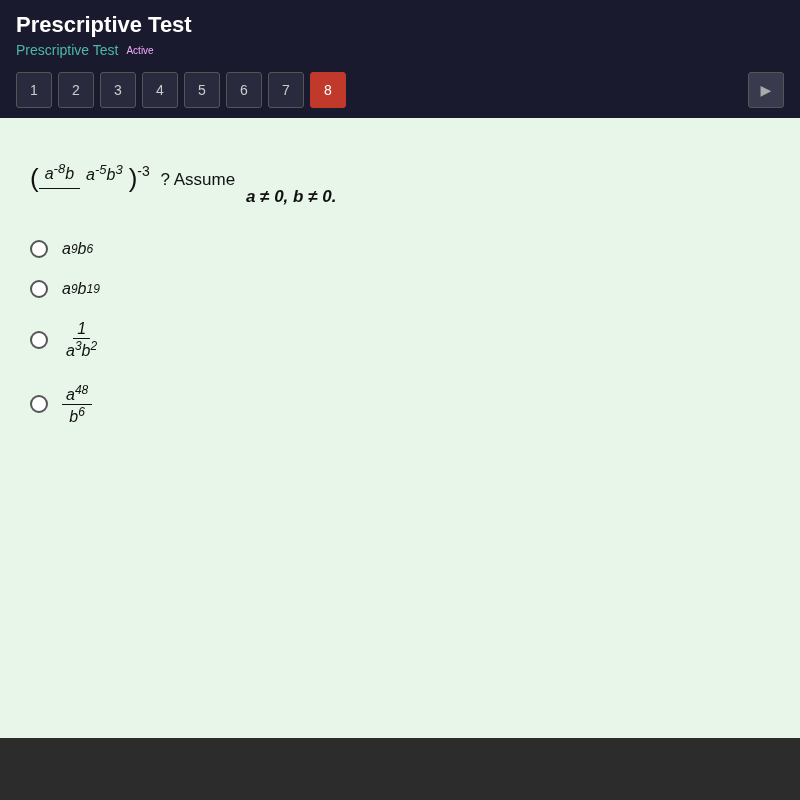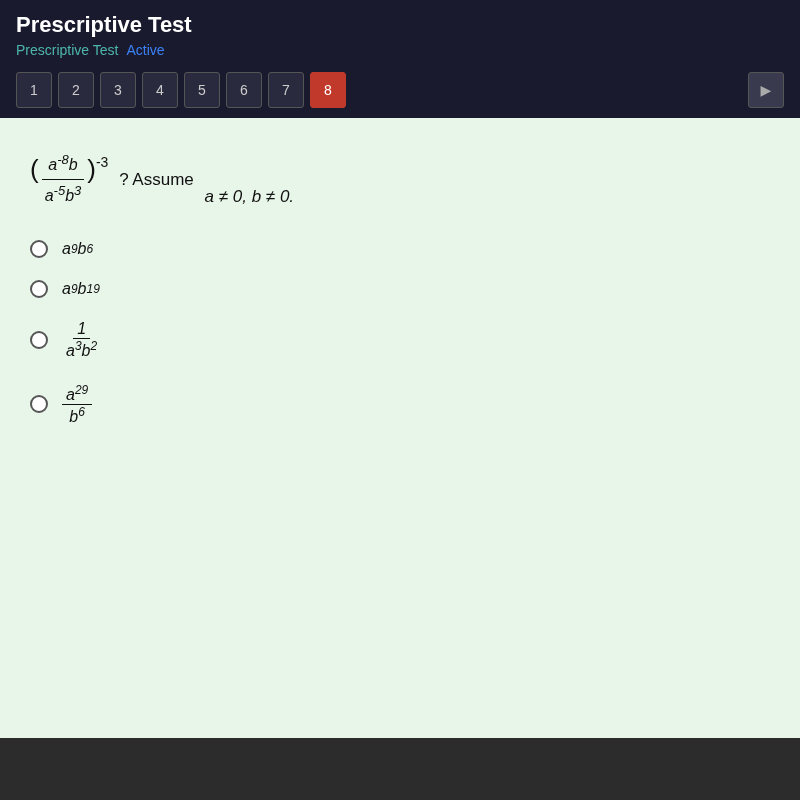--- a/index.html
+++ b/index.html
@@ -29,22 +29,22 @@
       align-items: center;
       gap: 8px;
     }
 
     .breadcrumb-item {
       color: #4db6ac;
       font-size: 14px;
     }
 
     .status-badge {
-      color: #3b82f6;
-      font-size: 14px;
+      color: #f0abfc;
+      font-size: 10px;
     }
 
     .question-nav {
       background: #1a1a2e;
       padding: 8px 16px 10px 16px;
       display: flex;
       align-items: center;
       gap: 6px;
     }
 
@@ -86,21 +86,21 @@
       margin-bottom: 30px;
       display: flex;
       align-items: center;
       flex-wrap: wrap;
       gap: 6px;
       line-height: 1.6;
     }
 
     .math-fraction {
       display: inline-flex;
-      flex-direction: column;
+      flex-direction: row;
       align-items: center;
       vertical-align: middle;
       font-size: 16px;
     }
 
     .math-fraction .numerator {
       border-bottom: 1.5px solid #111;
       padding: 1px 6px;
       font-style: italic;
     }
@@ -115,21 +115,21 @@
       align-items: flex-start;
       vertical-align: middle;
     }
 
     .math-exponent sup {
       font-size: 13px;
       color: #111;
     }
 
     .assume-text {
-      font-weight: normal;
+      font-weight: bold;
       font-style: italic;
       margin-top: 35px;
     }
 
     .options-list {
       display: flex;
       flex-direction: column;
       gap: 22px;
       margin-top: 10px;
     }
@@ -253,20 +253,20 @@
           <span class="num">1</span>
           <span class="den"><i>a</i><sup>3</sup><i>b</i><sup>2</sup></span>
         </span>
       </span>
     </div>
 
     <div class="option-item">
       <div class="radio-circle"></div>
       <span class="option-math">
         <span class="option-fraction">
-          <span class="num"><i>a</i><sup>29</sup></span>
+          <span class="num"><i>a</i><sup>48</sup></span>
           <span class="den"><i>b</i><sup>6</sup></span>
         </span>
       </span>
     </div>
 
   </div>
 </div>
 
 </body></html>

